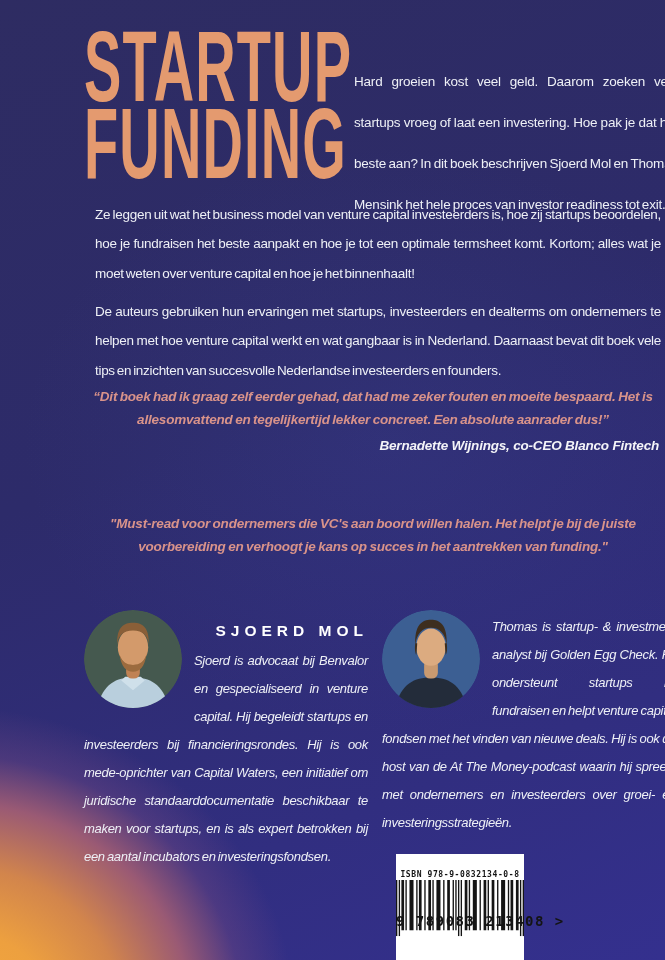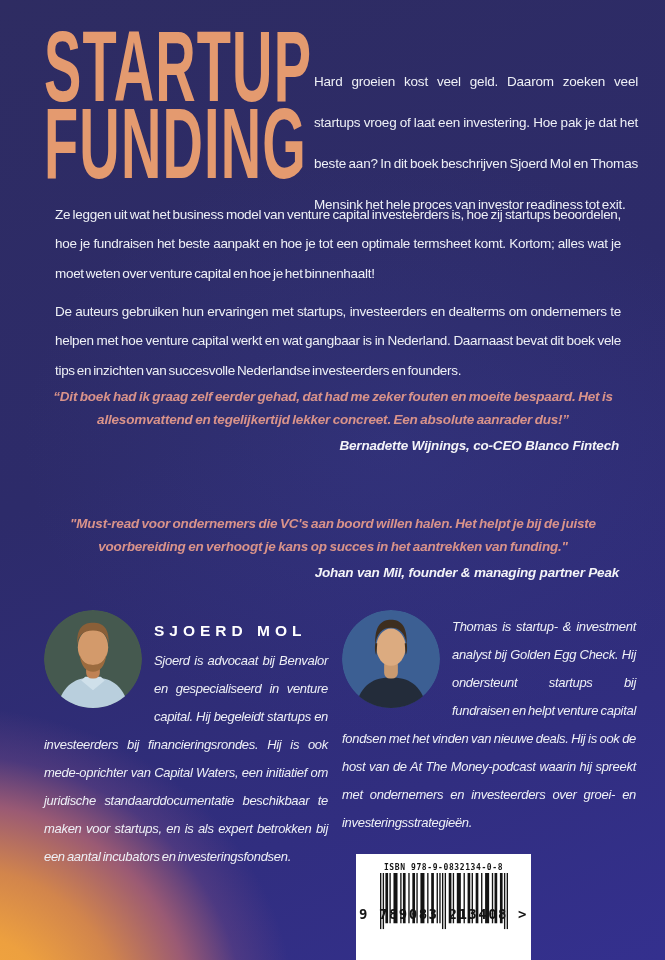--- a/index.html
+++ b/index.html
@@ -10,21 +10,21 @@
     overflow:hidden;
     font-family:"Liberation Sans", sans-serif;
     color:#eef0f6;
     background:
       radial-gradient(430px 400px at -40px 1020px,
         #f4a93c 0%, #eda03f 22%, #d2854c 38%, #9a5a74 54%,
         rgba(110,70,130,0.45) 66%, rgba(80,60,140,0) 78%),
       radial-gradient(520px 420px at 58% 46%, rgba(66,76,168,0.18), rgba(66,76,168,0) 70%),
       linear-gradient(158deg, #2e2c62 0%, #2d2b6a 42%, #312e80 78%, #34308e 100%);
   }
-  .abs { position:absolute; }
+  .abs { position:absolute;margin-left:40px; }
 
   
   .title-block { left:44px; top:28px; line-height:77px; }
   .title-line {
     display:block;
     font-size:100px; font-weight:800;
     letter-spacing:2px;
     color:#e49a6f;
     transform:scaleX(0.56);
     transform-origin:left center;
@@ -71,44 +71,44 @@
   #author-left  { width:284px; }
   #author-right { width:294px; }
   .avatar {
     width:98px; height:98px; border-radius:50%;
     overflow:hidden; float:left;
     margin:4px 12px 8px 0;
   }
   .avatar svg { display:block; width:100%; height:100%; }
   .author-name {
     padding-top:16px;
-    text-align:left;
+    text-align:right;
     font-weight:bold; font-size:15.5px;
     letter-spacing:5px; white-space:nowrap;
     color:#ffffff;
   }
   .author-bio {
     margin-top:7px;
     font-size:13px; line-height:28px;
     letter-spacing:-0.3px; word-spacing:-1.2px;
     text-align:justify;
     font-style:italic;
   }
 
   
   .website {
     left:50px; top:915px;
     font-size:12.5px; font-weight:bold;
     letter-spacing:3.2px; color:#f7f7fa;
     white-space:nowrap;
   }
   .barcode-box {
-    left:356px; top:854px; width:175px; height:106px;
+    left:356px; top:854px; width:128px; height:106px;
     background:#ffffff; text-align:center;
-    padding-top:9px; box-sizing:border-box;
+    padding-top:16px; box-sizing:border-box;
   }
   .isbn-label {
     font-family:"DejaVu Sans Mono", monospace;
     font-size:8px; font-weight:bold; color:#141414;
     letter-spacing:0.6px; white-space:nowrap;
   }
   .bars { width:128px; height:58px; margin:1px auto 0 auto; display:block; }
   .barcode-digits {
     font-family:"DejaVu Sans Mono", monospace;
     font-size:14px; font-weight:bold; color:#141414;
@@ -131,21 +131,20 @@
   <p id="para1" class="abs body-par">Ze leggen uit wat het business model van venture capital investeerders is, hoe zij startups beoordelen, hoe je fundraisen het beste aanpakt en hoe je tot een optimale termsheet komt. Kortom; alles wat je moet weten over venture capital en hoe je het binnenhaalt!</p>
   <p id="para2" class="abs body-par">De auteurs gebruiken hun ervaringen met startups, investeerders en dealterms om ondernemers te helpen met hoe venture capital werkt en wat gangbaar is in Nederland. Daarnaast bevat dit boek vele tips en inzichten van succesvolle Nederlandse investeerders en founders.</p>
 
   <div id="quote1" class="abs quote-block">
     <div class="quote-text">“Dit boek had ik graag zelf eerder gehad, dat had me zeker fouten en moeite bespaard. Het is allesomvattend en tegelijkertijd lekker concreet. Een absolute aanrader dus!”</div>
     <div class="quote-attr">Bernadette Wijnings, co-CEO Blanco Fintech</div>
   </div>
 
   <div id="quote2" class="abs quote-block">
     <div class="quote-text">"Must-read voor ondernemers die VC's aan boord willen halen. Het helpt je bij de juiste voorbereiding en verhoogt je kans op succes in het aantrekken van funding."</div>
-    <div class="quote-attr">Johan van Mil, founder &amp; managing partner Peak</div>
   </div>
 
   <div class="abs authors-row">
 
     <div id="author-left" class="author-col">
       <div class="avatar">
         <svg viewBox="0 0 100 100">
           <circle cx="50" cy="50" r="50" fill="#45594f"></circle>
           <path d="M13,101 C19,75 33,69 50,69 C67,69 81,75 87,101 Z" fill="#b9cfdd"></path>
           <path d="M38,72 L50,82 L62,72 L58,68 L42,68 Z" fill="#cfe0ea"></path>

